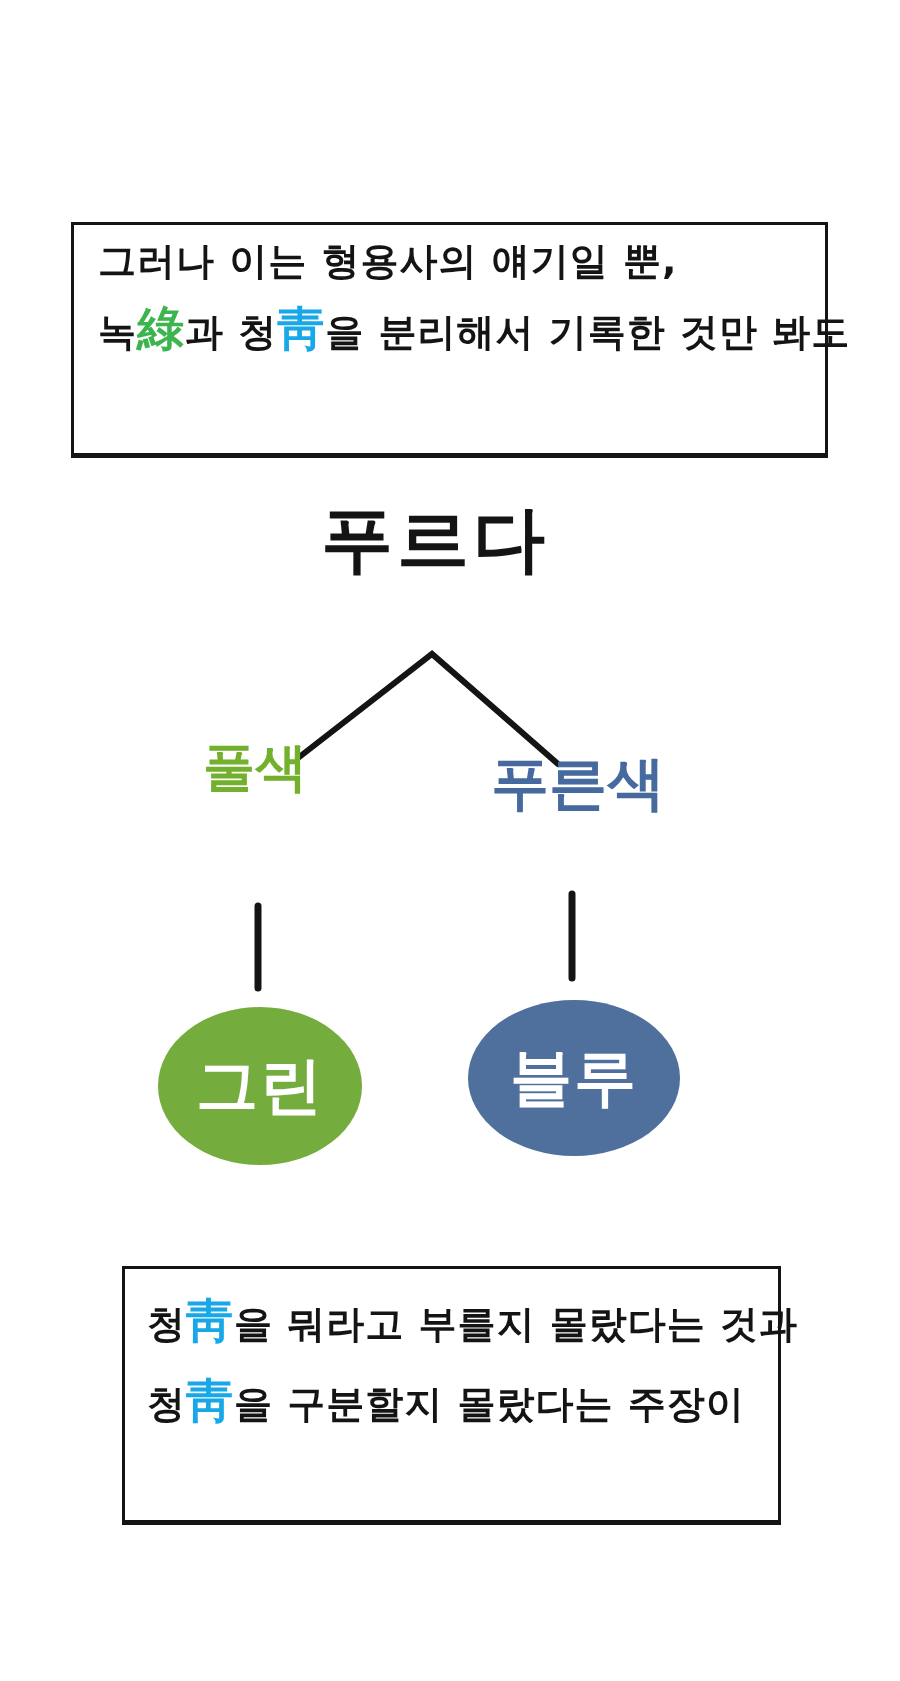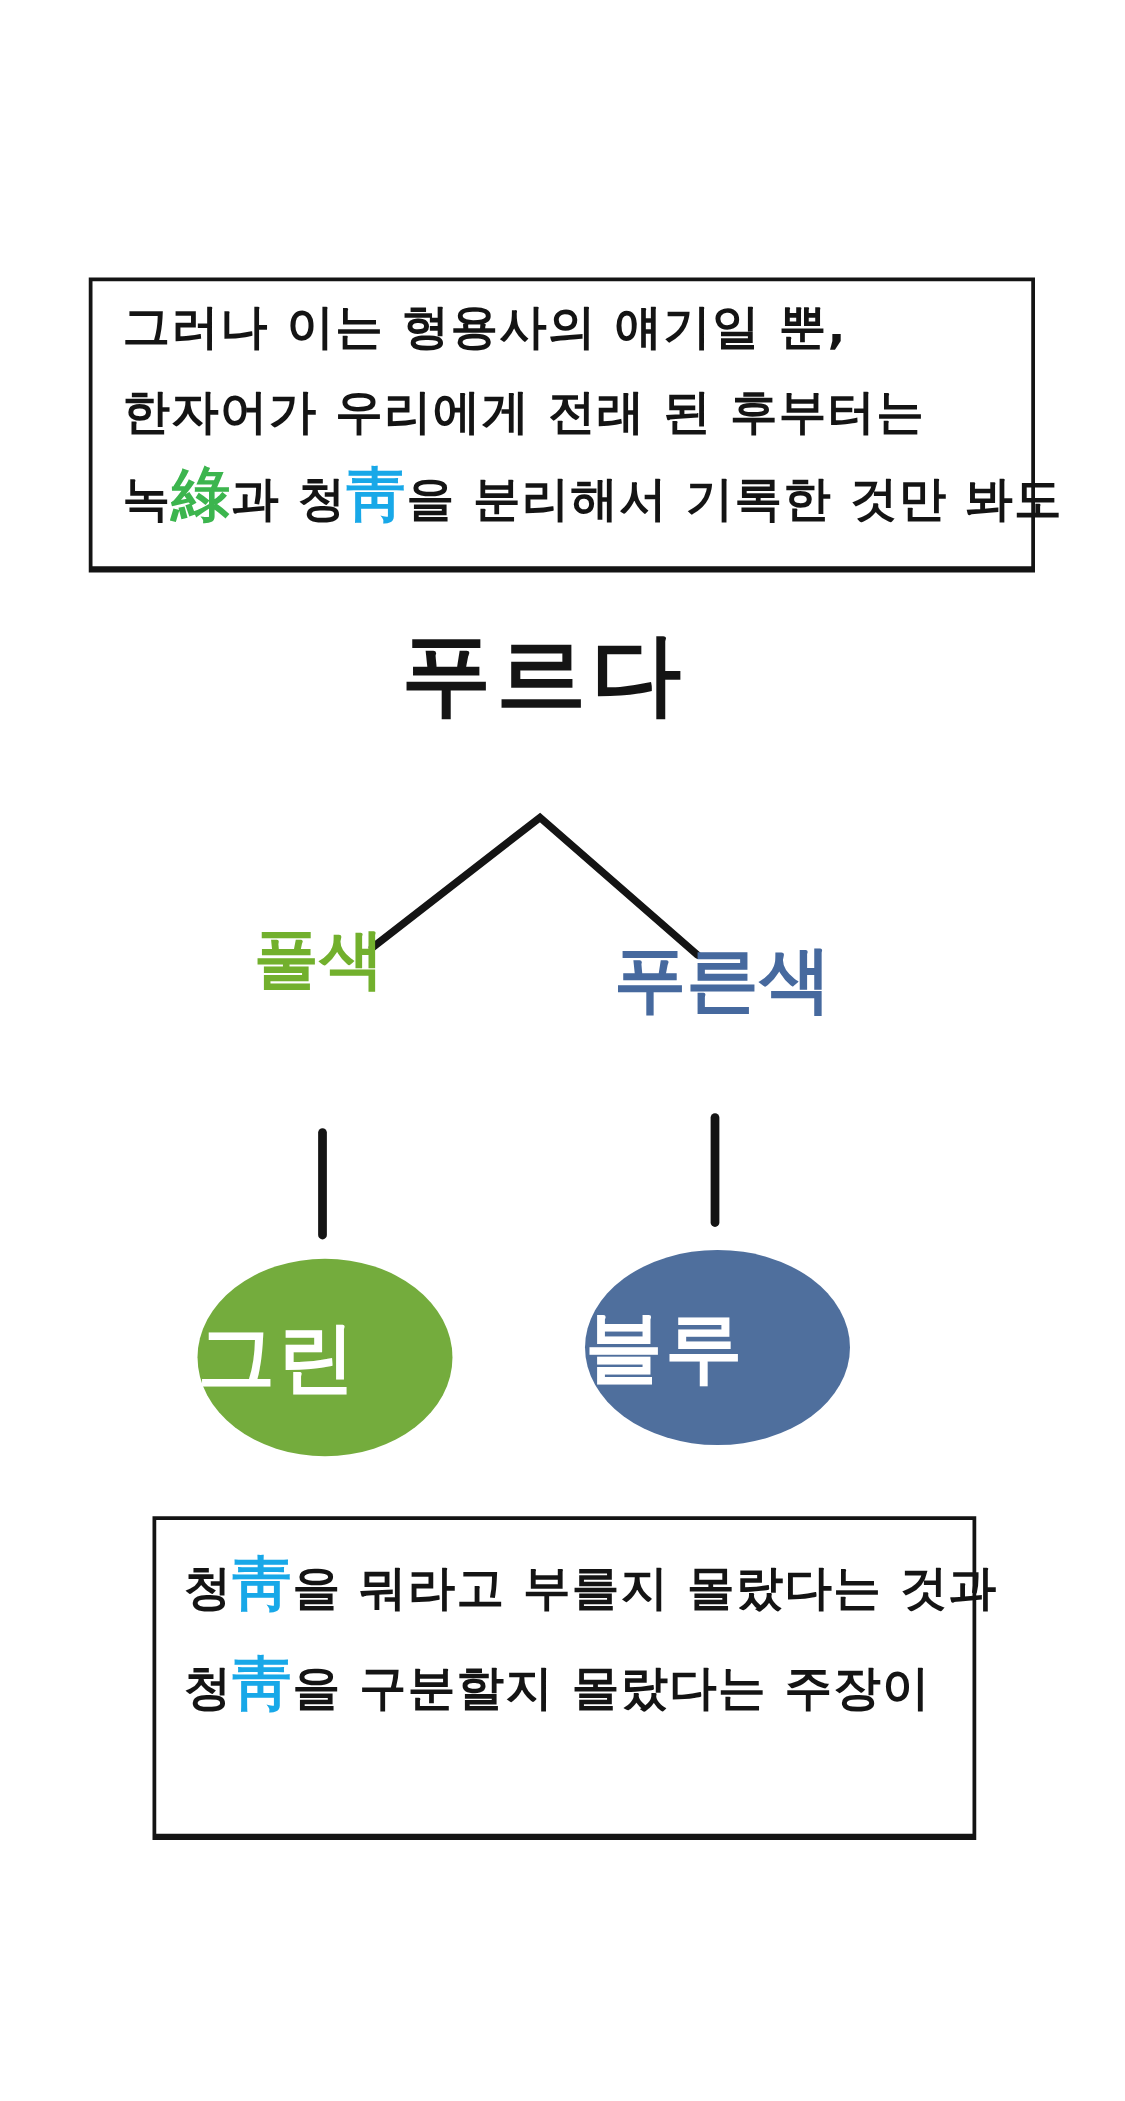--- a/index.html
+++ b/index.html
@@ -14,21 +14,21 @@
   
   .textbox{
     position:absolute;
     border:3px solid var(--ink,#141414);
     border-bottom-width:5px;
     background:#ffffff;
     box-sizing:border-box;
     display:flex;flex-direction:column;
   }
   .top-box{left:71px;top:222px;width:757px;height:236px;padding:2px 10px 0 24px;}
-  .bottom-box{left:122px;top:1213px;width:659px;height:259px;padding:12px 10px 0 22px;}
+  .bottom-box{left:122px;top:1266px;width:659px;height:259px;padding:12px 10px 0 22px;}
   .tline{
     font-size:38px;font-weight:700;letter-spacing:1px;
     white-space:nowrap;
   }
   .top-box .tline{line-height:68px;height:68px;}
   .bottom-box .tline{line-height:80px;height:80px;}
   .seg.ink{color:var(--ink,#141414);text-align:center;}
   .seg.hanja-green{color:var(--hanja-green,#3cb54e);font-size:47px;font-weight:900;}
   .seg.hanja-blue{color:var(--hanja-blue,#18a8e8);font-size:47px;font-weight:900;}
   
@@ -38,37 +38,36 @@
     color:var(--ink,#141414);white-space:nowrap;
   }
   .tree-lines{position:absolute;left:0;top:0;width:900px;height:1681px;pointer-events:none;}
   .branch-label{
     position:absolute;text-align:center;font-weight:700;white-space:nowrap;
   }
   .branch-label.green{left:105px;top:733px;width:300px;font-size:52px;color:var(--label-green,#72b02d);}
   .branch-label.blue{left:428px;top:745px;width:300px;font-size:58px;color:var(--label-blue,#46699e);}
   .ellipse{
     position:absolute;border-radius:50%;
-    display:flex;align-items:center;justify-content:flex-start;
+    display:flex;align-items:center;justify-content:center;
   }
   .green-ellipse{left:158px;top:1007px;width:204px;height:158px;background:var(--ellipse-green,#74ac3d);}
   .blue-ellipse{left:468px;top:1000px;width:212px;height:156px;background:var(--ellipse-blue,#4f6f9d);}
   .leaf-label{
     color:var(--leaf-text,#ffffff);font-size:62px;font-weight:700;letter-spacing:2px;
     white-space:nowrap;
   }
 </style>
 </head>
 <body>
 
 <div class="canvas">
 
   <div class="textbox top-box">
     <div class="tline"><span class="seg ink">그러나 이는 형용사의 얘기일 뿐,</span></div>
-    <div class="tline"><span class="seg ink">한자어가 우리에게 전래 된 후부터는</span></div>
     <div class="tline"><span class="seg ink">녹</span><span class="seg hanja-green">綠</span><span class="seg ink">과 청</span><span class="seg hanja-blue">靑</span><span class="seg ink">을 분리해서 기록한 것만 봐도</span></div>
   </div>
 
   <div class="root-label">푸르다</div>
 
   <svg class="tree-lines" viewBox="0 0 900 1681" xmlns="http://www.w3.org/2000/svg">
     <polyline points="298,758 432,654 558,764" fill="none" stroke="#141414" stroke-width="6" stroke-linecap="round"></polyline>
     <line x1="258" y1="906" x2="258" y2="988" stroke="#141414" stroke-width="7" stroke-linecap="round"></line>
     <line x1="572" y1="894" x2="572" y2="978" stroke="#141414" stroke-width="7" stroke-linecap="round"></line>
   </svg>

